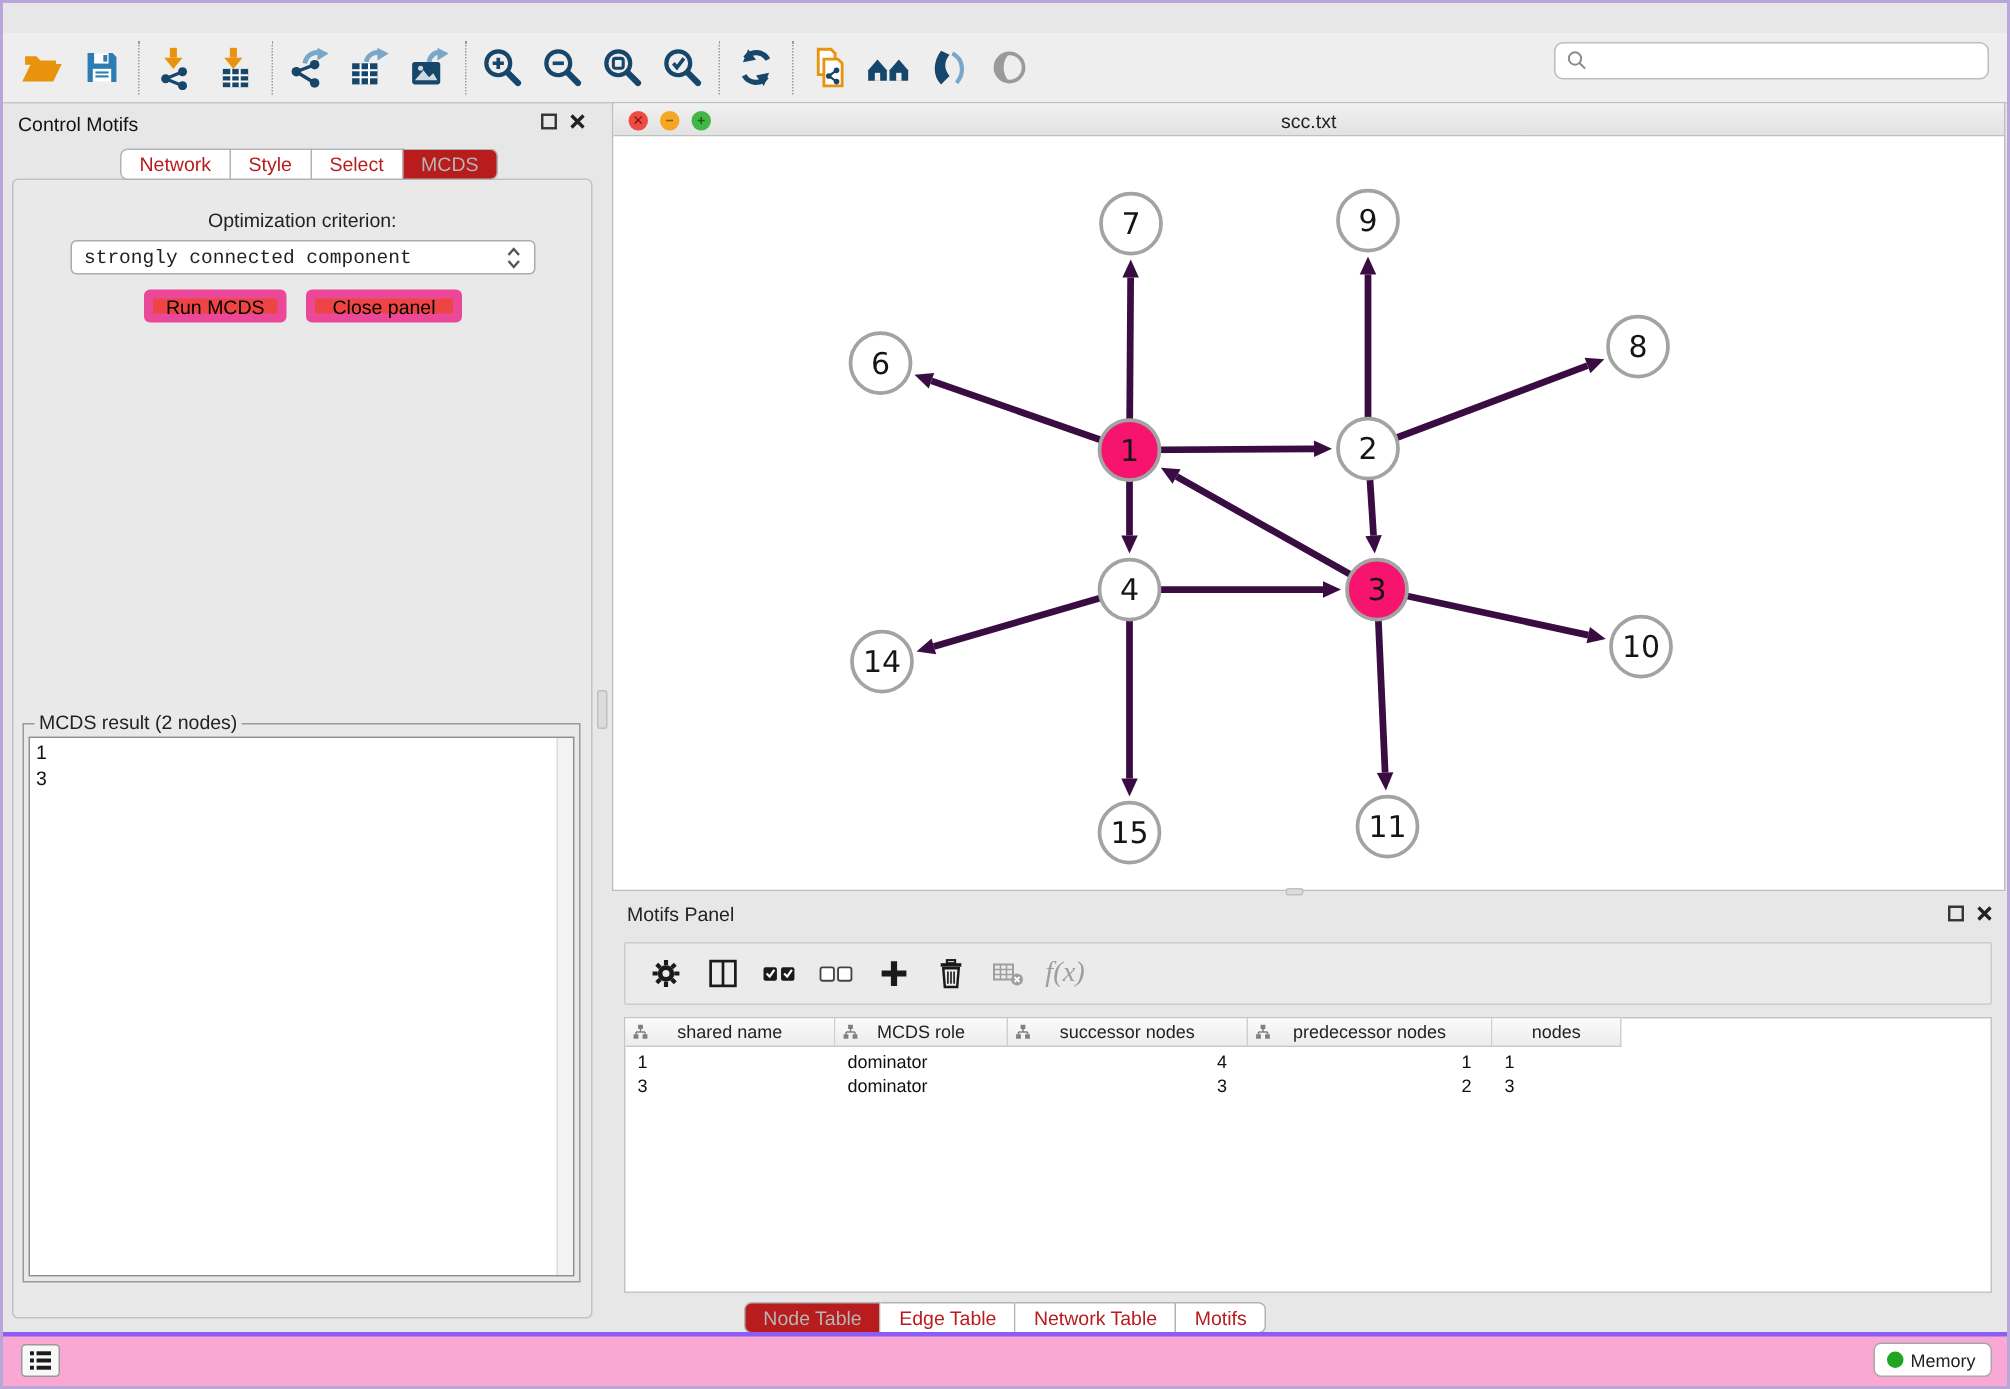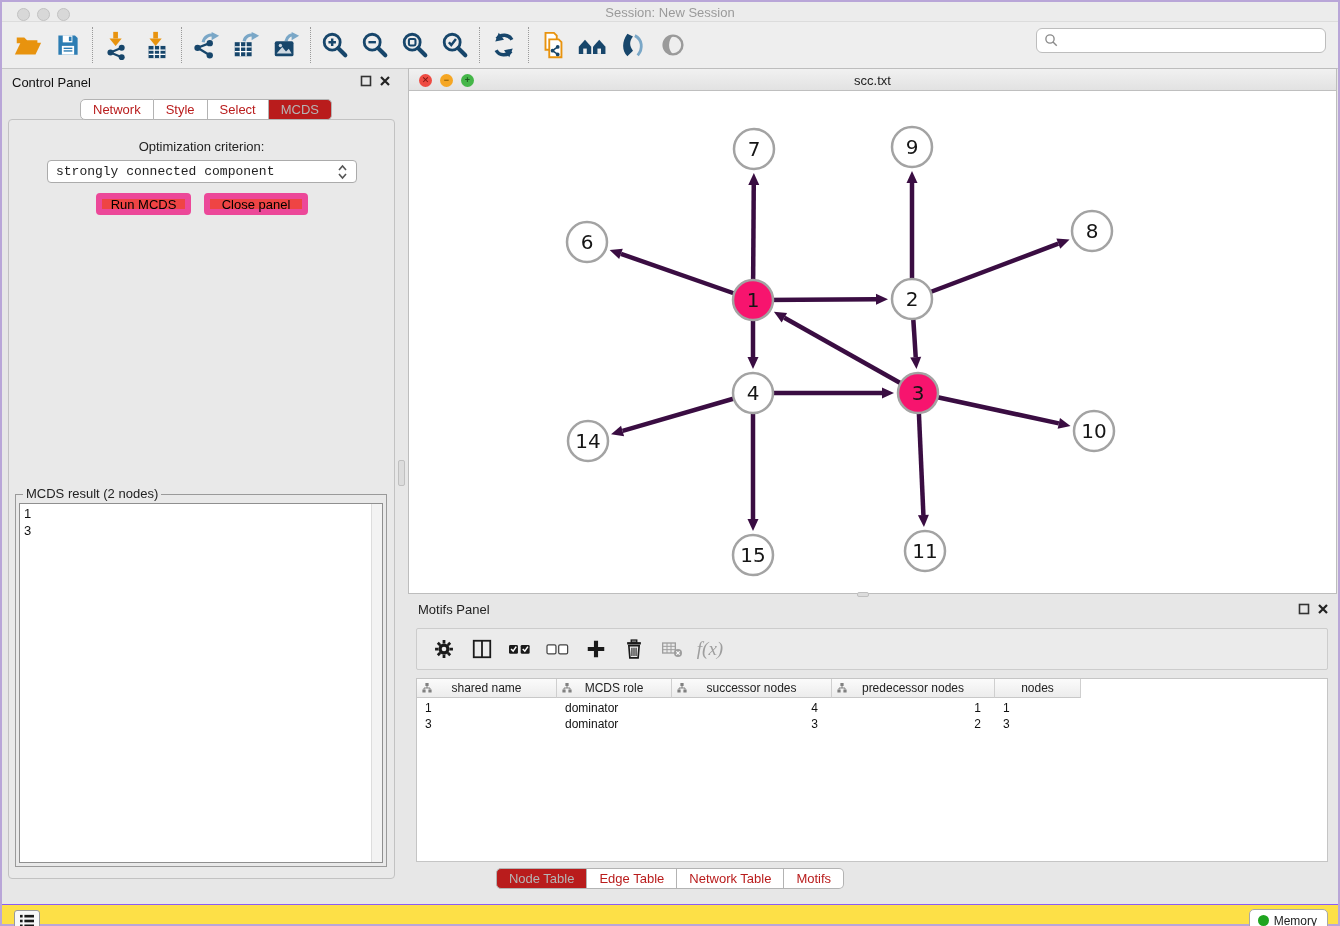--- a/index.html
+++ b/index.html
@@ -27,21 +27,21 @@
   .cp-tabs { position:absolute; left:78px; top:97px; height:21px; display:flex; z-index:3; }
   .tabseg { height:21px; padding:0 12px; display:flex; align-items:center; justify-content:center; background:#fff; border:1px solid #b3b3b3; border-left:none; font-size:13px; color:#b91c1c; white-space:nowrap; }
   .tabseg:first-child { border-left:1px solid #b3b3b3; border-radius:5px 0 0 5px; }
   .tabseg:last-child { border-radius:0 5px 5px 0; }
   .tabseg.sel { background:#b91c1c; color:#b5b5b5; }
   .cp-box { position:absolute; left:6px; top:117px; width:387px; height:760px; background:#e9e9e9; border:1px solid #c2c2c2; border-radius:4px; }
   .crit-label { position:absolute; left:6px; top:137px; width:387px; text-align:center; font-size:13px; }
   .dropdown { position:absolute; left:45px; top:158px; width:310px; height:23px; background:#fff; border:1px solid #ababab; border-radius:4px; display:flex; align-items:center; padding:0 8px; font-size:13px; }
   .dropdown .dd-val { flex:1;font-family:Liberation Mono, monospace; }
   .btn { position:absolute; height:22px; background:#ef4444; border:6px solid #ec4899; border-radius:4px; font-size:13px; display:flex; align-items:center; justify-content:center; }
-  .fieldset { position:absolute; left:13px; top:492px; width:372px; height:373px; border:1px solid #9a9a9a; }
+  .fieldset { position:absolute; left:13px; top:480px; width:372px; height:373px; border:1px solid #9a9a9a; }
   .fieldset-legend { position:absolute; left:7px; top:-9px; background:#e9e9e9; padding:0 3px; font-size:13px; }
   .result-area { position:absolute; left:3px; top:8px; right:3px; bottom:3px; background:#fff; border:1px solid #8f8f8f; }
   .result-text { position:absolute; left:4px; top:1px; font-size:13px; line-height:17px; white-space:pre-line; color:#111; }
   .result-scroll { position:absolute; right:0; top:0; bottom:0; width:11px; background:#f3f3f3; border-left:1px solid #ddd; }
 
   
   .net-win { position:absolute; left:406px; top:66px; width:929px; height:526px; background:#fff; border:1px solid #bdbdbd; }
   .net-titlebar { position:absolute; left:0; top:0; width:100%; height:22px; background:linear-gradient(#f1f1f1,#e2e2e2); border-bottom:1px solid #bfbfbf; }
   .net-title { position:absolute; left:0; right:0; top:4px; text-align:center; font-size:13px; color:#222; }
   .mini-light { position:absolute; top:4.5px; width:13px; height:13px; border-radius:50%; display:flex; align-items:center; justify-content:center; font-size:9px; font-weight:bold; }
@@ -61,39 +61,33 @@
   .tbl-hcell { position:relative; height:19px; background:linear-gradient(#fbfbfb,#ececec); border-right:1px solid #cfcfcf; border-bottom:1px solid #c8c8c8; font-size:12px; display:flex; align-items:center; justify-content:center; color:#222; }
   .tbl-hcell .hicon { position:absolute; left:5px; top:4px; }
   .tbl-row { position:absolute; left:0; height:16px; display:flex; font-size:12px; color:#111; }
   .tbl-cell { height:16px; display:flex; align-items:center; }
   .tbl-cell.left { justify-content:flex-start; padding-left:8px; }
   .tbl-cell.right { justify-content:flex-end; padding-right:14px; }
   .tp-tabs { position:absolute; left:0; right:0; top:866px; display:flex; justify-content:center; }
   .tp-tabs-inner { display:flex; }
 
   
-  .statusbar { position:absolute; left:0; bottom:0; width:100%; height:20px; background:#fde047; border-top:1px solid #8b5cf6; }
+  .statusbar { position:absolute; left:0; bottom:0; width:100%; height:36px; background:#f9a8d4; border-top:3px solid #8b5cf6; }
   .list-btn { position:absolute; left:12px; top:5px; width:26px; height:22px; background:#f8f8f8; border:1px solid #9a9a9a; border-radius:3px; display:flex; align-items:center; justify-content:center; }
   .mem-btn { position:absolute; right:10px; top:4px; height:23px; padding:0 10px 0 8px; background:#fff; border:1px solid #a8a8a8; border-radius:5px; display:flex; align-items:center; gap:5px; font-size:12px; }
   .mem-dot { width:11px; height:11px; border-radius:50%; background:#1fa51f; }
 
   .gray { color:#9a9a9a; }
   svg text { font-family:"DejaVu Sans","Liberation Sans",sans-serif; }
 </style>
 </head>
 <body>
 
 <div id="app">
 
-  <div class="titlebar">
-    <span class="traffic gray" style="left:15px"></span>
-    <span class="traffic gray" style="left:35px"></span>
-    <span class="traffic gray" style="left:55px"></span>
-    <div class="main-title">Session: New Session</div>
-  </div>
 
   <div class="toolbar">
     <span class="tb-icon" style="margin-left:6px">
       <svg width="30" height="30" viewBox="0 0 32 32">
           <path d="M4 8 L12 8 L15 11 L26 11 L26 14 L4 14 Z" fill="#e8930e"></path>
           <path d="M2 26 L8 13.5 L30 13.5 L24 26 Z" fill="#e8930e"></path>
         </svg>
     </span>
     <span class="tb-icon">
       <svg width="28" height="28" viewBox="0 0 32 32">
@@ -224,21 +218,21 @@
     <div class="searchbox">
       <svg width="15" height="15" viewBox="0 0 20 20">
           <circle cx="8" cy="8" r="5.5" stroke="#8a8a8a" stroke-width="1.8" fill="none"></circle>
           <path d="M12 12 L17 17" stroke="#8a8a8a" stroke-width="1.8"></path>
         </svg>
       <input placeholder="" style="">
     </div>
   </div>
 
   <div class="cp-header">
-    <span class="cp-title">Control Panel</span>
+    <span class="cp-title">Control Motifs</span>
     <span class="win-btns" style="left:358px">
       <svg width="12" height="12" viewBox="0 0 12 12">
           <rect x="1.5" y="1.5" width="9" height="9" fill="none" stroke="#333" stroke-width="1.6"></rect>
         </svg>
       <svg width="12" height="12" viewBox="0 0 12 12">
           <path d="M2 2 L10 10 M10 2 L2 10" stroke="#222" stroke-width="2.2"></path>
         </svg>
     </span>
   </div>
   <div class="cp-tabs">

